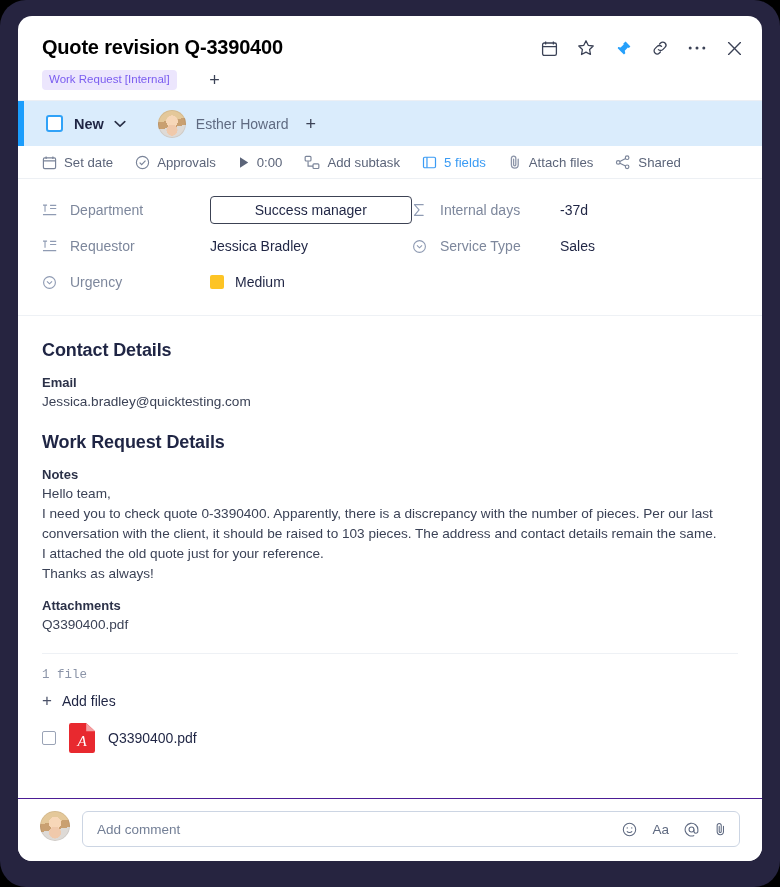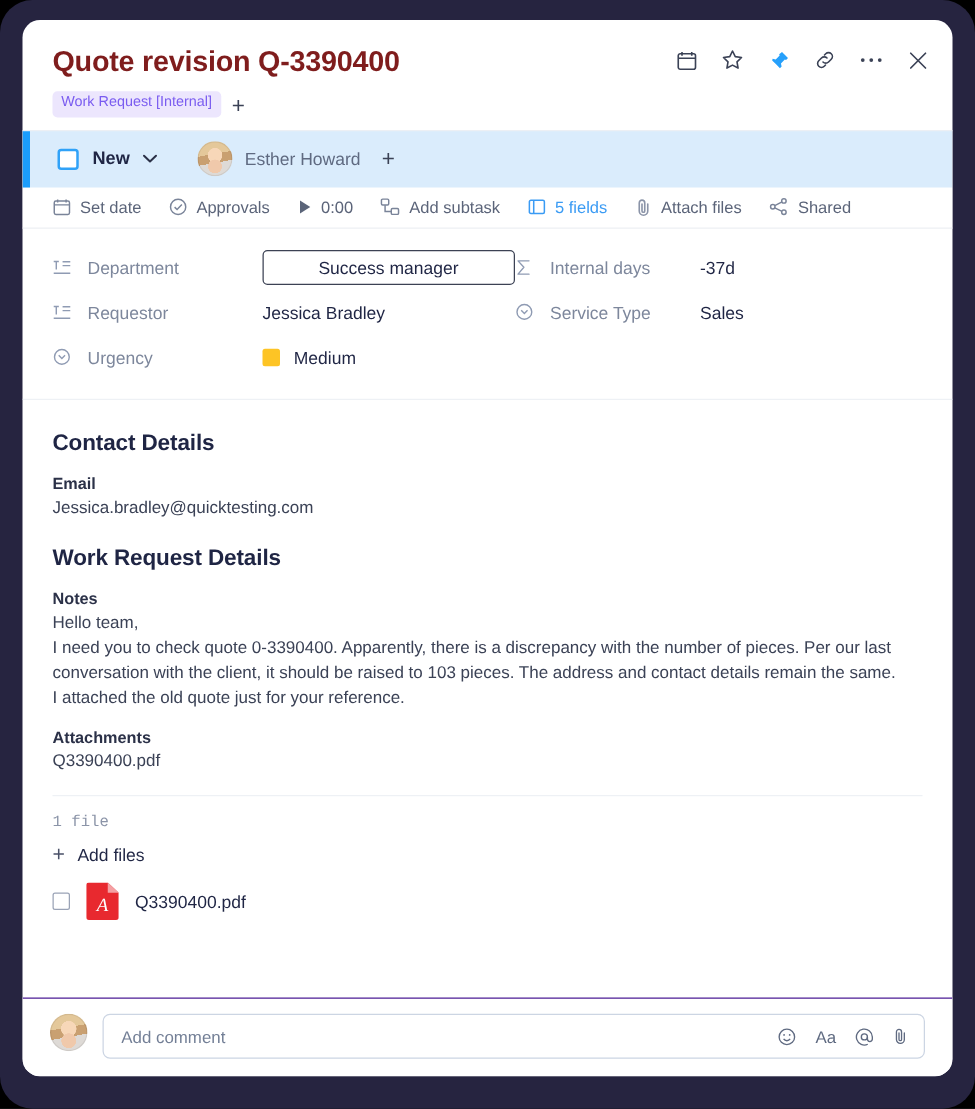--- a/index.html
+++ b/index.html
@@ -23,24 +23,24 @@
     background: #fff;
     border-radius: 14px;
     overflow: hidden;
     display: flex;
     flex-direction: column;
   }
 
   
   .hdr { padding: 20px 22px 10px 24px; position: relative; flex: none; }
   .hdr-title {
-    font-size: 23px; font-weight: bold; color: #7f1d1d;
+    font-size: 20px; font-weight: bold; color: #000000;
     letter-spacing: -0.2px; margin: 0 0 11px 0; line-height: 1.15;
   }
-  .hdr-tags { display: flex; align-items: center; gap: 5px; }
+  .hdr-tags { display: flex; align-items: center; gap: 29px; }
   .tag {
     background: #ece6fd; color: #7a5cf0;
     font-size: 11.5px; padding: 3px 7px 4px 7px; border-radius: 4px;
     line-height: 1.15; white-space: nowrap;
   }
   .plus-sm {
     color: #3b4256; font-size: 18px; line-height: 1;
     width: 18px; height: 18px; display: flex; align-items: center; justify-content: center;
     cursor: pointer;
   }
@@ -353,20 +353,21 @@
     <div class="h2">Contact Details</div>
     <div class="blabel">Email</div>
     <div class="btext">Jessica.bradley@quicktesting.com</div>
 
     <div class="h2 second">Work Request Details</div>
     <div class="blabel">Notes</div>
     <div class="btext">
       <p>Hello team,</p>
       <p>I need you to check quote 0-3390400. Apparently, there is a discrepancy with the number of pieces. Per our last conversation with the client, it should be raised to 103 pieces. The address and contact details remain the same.</p>
       <p>I attached the old quote just for your reference.</p>
+      <p>Thanks as always!</p>
     </div>
 
     <div class="spacer14"></div>
     <div class="blabel">Attachments</div>
     <div class="btext">Q3390400.pdf</div>
 
     <div class="filesec">
       <div class="fcount">1 file</div>
       <div class="addfiles">
         <span class="pl">+</span>

